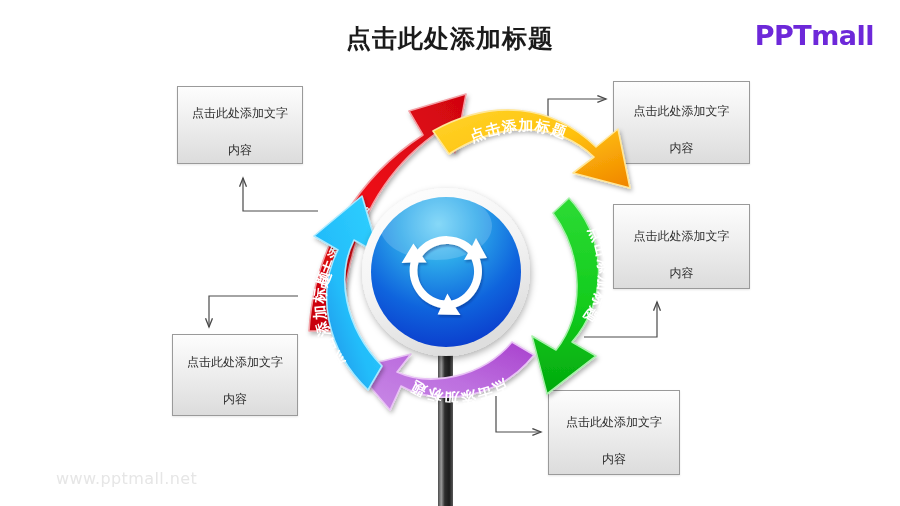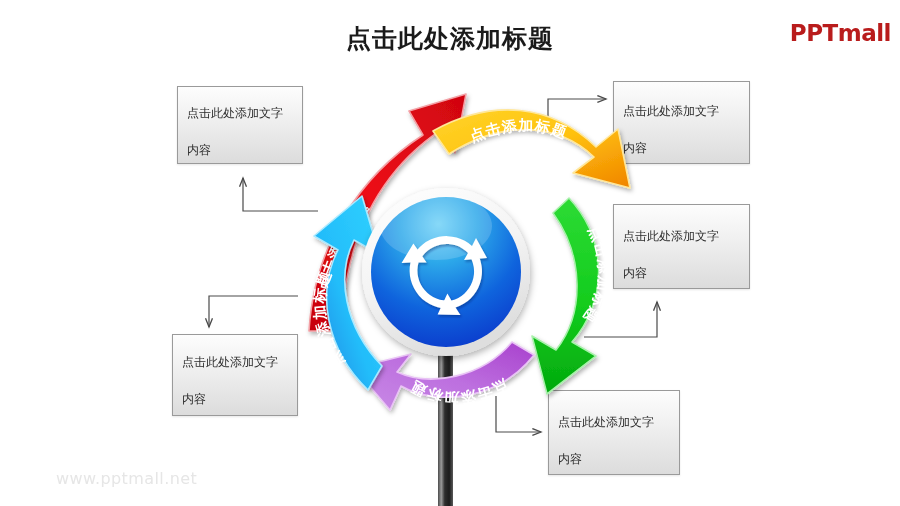--- a/index.html
+++ b/index.html
@@ -27,25 +27,25 @@
     text-align: center;
     font-size: 25px;
     font-weight: bold;
     color: #1a1a1a;
     letter-spacing: 1px;
   }
 
   
   #brand-logo {
     position: absolute;
-    right: 9px;
+    right: 26px;
     top: 20px;
-    font-size: 23px;
+    font-size: 27px;
     font-weight: bold;
-    color: #b91c1c;
+    color: #6d28d9;
     letter-spacing: -0.5px;
     font-family: "DejaVu Sans", "Liberation Sans", sans-serif;
   }
 
   
   #watermark {
     position: absolute;
     left: 56px;
     bottom: 18px;
     font-size: 16px;
@@ -55,25 +55,25 @@
 
   
   .txtbox {
     position: absolute;
     box-sizing: border-box;
     border: 1px solid #9a9a9a;
     background: linear-gradient(to bottom, #fdfdfd 0%, #f2f2f2 35%, #dcdcdc 100%);
     display: flex;
     align-items: center;
     justify-content: center;
-    text-align: left;
+    text-align: center;
     font-size: 12px;
     color: #2b2b2b;
     line-height: 1.55;
-    padding: 0 9px;
+    padding: 0 0;
     box-shadow: 0 1px 2px rgba(0,0,0,0.10);
   }
   .txtbox span { display: block; width: 100%; }
 
   #box-tl { left: 177px; top: 86px;  width: 126px; height: 78px; align-items: flex-start; padding-top: 17px; }
   #box-ml { left: 172px; top: 334px; width: 126px; height: 82px; align-items: flex-start; padding-top: 18px; }
   #box-tr { left: 613px; top: 81px;  width: 137px; height: 83px; align-items: flex-start; padding-top: 20px; }
   #box-mr { left: 613px; top: 204px; width: 137px; height: 85px; align-items: flex-start; padding-top: 22px; }
   #box-br { left: 548px; top: 390px; width: 132px; height: 85px; align-items: flex-start; padding-top: 22px; }
 

